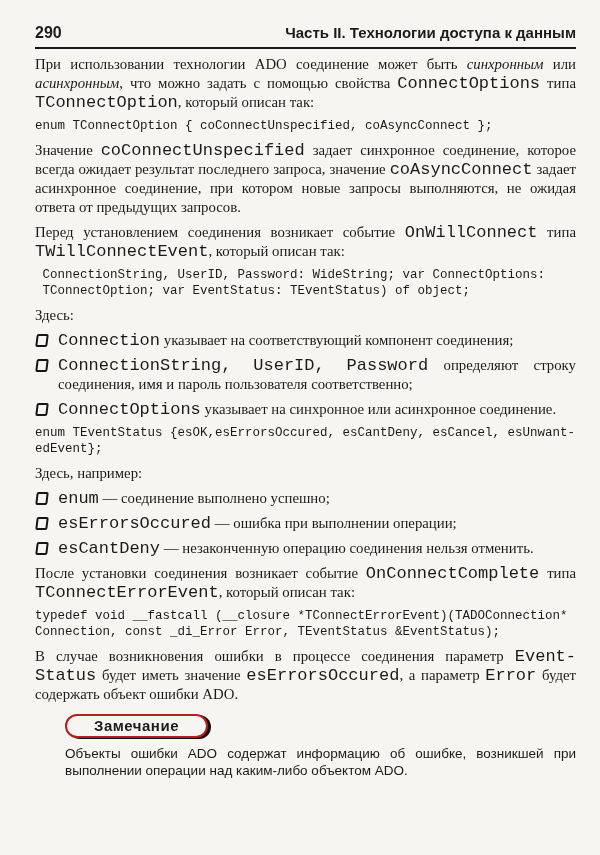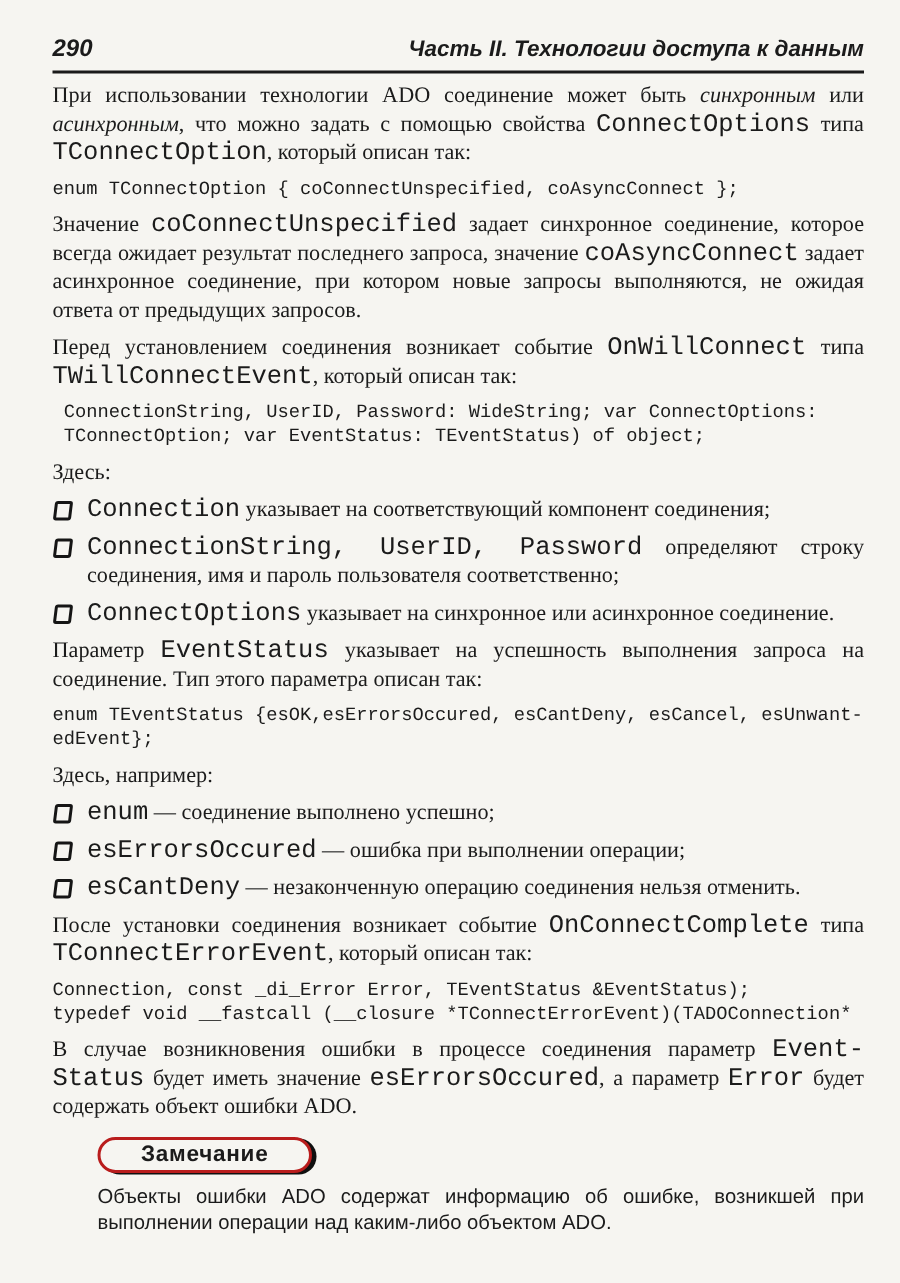--- a/index.html
+++ b/index.html
@@ -4,21 +4,21 @@
 <style>
   html,body{margin:0;padding:0;}
   .page{
     width:600px;height:855px;box-sizing:border-box;overflow:hidden;
     background:#f6f5f1;color:#1b1b1b;
     padding:24px 24px 0 35px;
     font-family:"Liberation Serif",serif;
   }
   .hdr{
     display:flex;justify-content:space-between;align-items:baseline;
-    font-family:"Liberation Sans",sans-serif;font-style:italic;font-weight:bold;
+    font-family:"Liberation Sans",sans-serif;font-weight:bold;
     font-size:15px;padding:0 0 5px 0;border-bottom:2px solid #1a1a1a;
   }
   .hdr .pn{font-size:16px;}
   .content{margin-top:4px;}
   .para{
     font-size:14.8px;line-height:19px;text-align:justify;
     margin:6px 0 0 0;
   }
   .it{font-style:italic;}
   .mono{font-family:"Liberation Mono","DejaVu Sans Mono",monospace;font-size:17px;}
@@ -77,40 +77,39 @@
     </div>
 
     <p class="para"><span>Здесь:</span></p>
 
     <div class="bullet"><span class="sq"></span><span class="mono">Connection</span><span> указывает на соответствующий компонент соединения;</span></div>
 
     <div class="bullet"><span class="sq"></span><span class="mono">ConnectionString, UserID, Password</span><span> определяют строку соединения, имя и пароль пользователя соответственно;</span></div>
 
     <div class="bullet"><span class="sq"></span><span class="mono">ConnectOptions</span><span> указывает на синхронное или асинхронное соединение.</span></div>
 
-    <p class="para"><span>Параметр </span><span class="mono">EventStatus</span><span> указывает на успешность выполнения запроса на соединение. Тип этого параметра описан так:</span></p>
 
     <div class="codeblock">
       <div class="cl">enum TEventStatus {esOK,esErrorsOccured, esCantDeny, esCancel, esUnwant-</div>
       <div class="cl">edEvent};</div>
     </div>
 
     <p class="para"><span>Здесь, например:</span></p>
 
     <div class="bullet"><span class="sq"></span><span class="mono">enum</span><span> — соединение выполнено успешно;</span></div>
 
     <div class="bullet"><span class="sq"></span><span class="mono">esErrorsOccured</span><span> — ошибка при выполнении операции;</span></div>
 
     <div class="bullet"><span class="sq"></span><span class="mono">esCantDeny</span><span> — незаконченную операцию соединения нельзя отменить.</span></div>
 
     <p class="para"><span>После установки соединения возникает событие </span><span class="mono">OnConnectComplete</span><span> типа </span><span class="mono">TConnectErrorEvent</span><span>, который описан так:</span></p>
 
     <div class="codeblock">
+      <div class="cl">typedef void __fastcall (__closure *TConnectErrorEvent)(TADOConnection*</div>
       <div class="cl">Connection, const _di_Error Error, TEventStatus &amp;EventStatus);</div>
-      <div class="cl">typedef void __fastcall (__closure *TConnectErrorEvent)(TADOConnection*</div>
     </div>
 
     <p class="para"><span>В случае возникновения ошибки в процессе соединения параметр </span><span class="mono">Event-Status</span><span> будет иметь значение </span><span class="mono">esErrorsOccured</span><span>, а параметр </span><span class="mono">Error</span><span> будет содержать объект ошибки ADO.</span></p>
 
     <div>
       <div class="note-pill"><span>Замечание</span></div>
       <div class="note-text">Объекты ошибки ADO содержат информацию об ошибке, возникшей при выполнении операции над каким-либо объектом ADO.</div>
     </div>
 
   </div>

